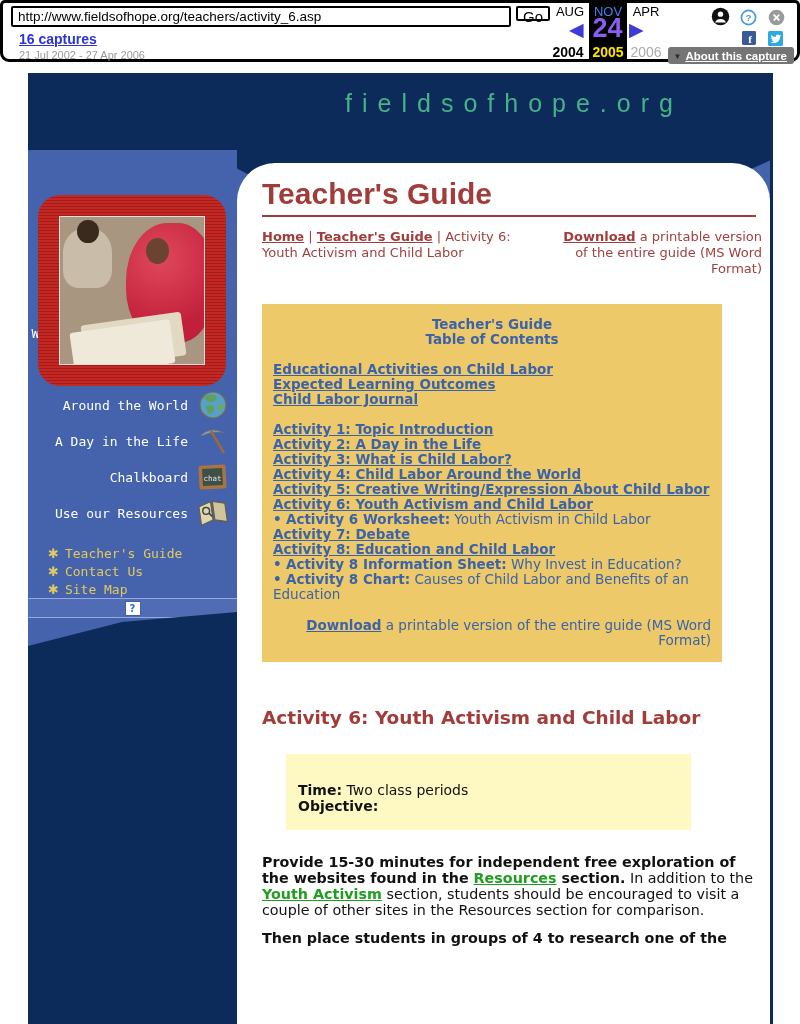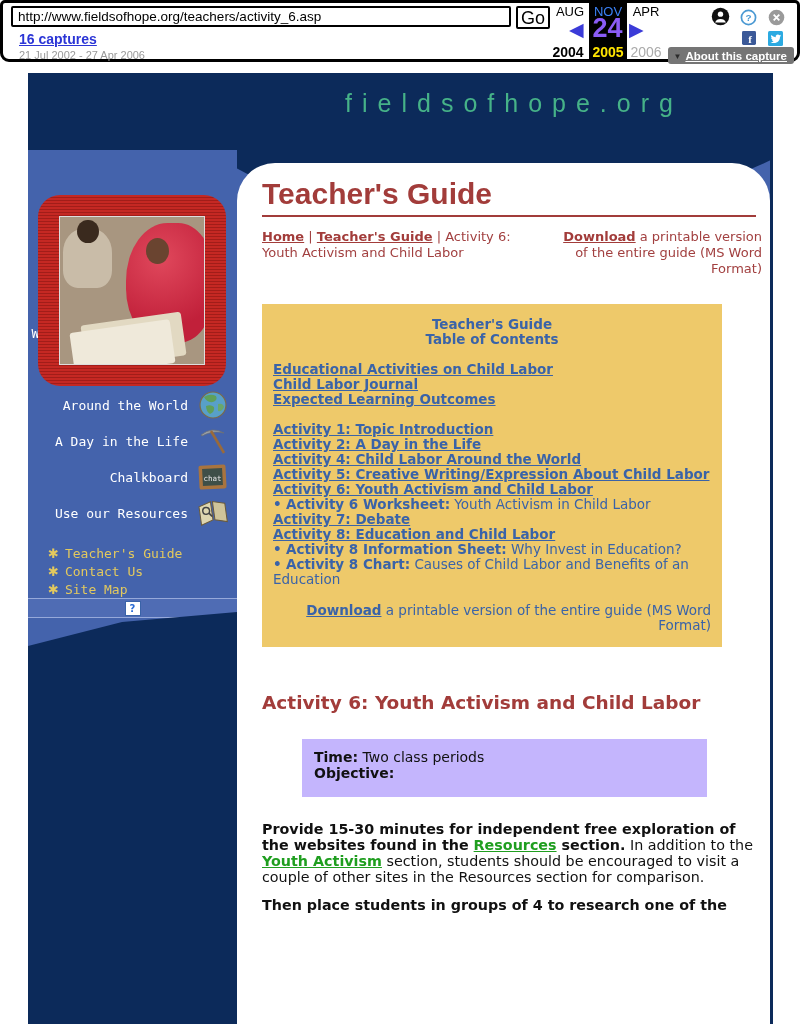--- a/index.html
+++ b/index.html
@@ -7,22 +7,22 @@
     font-family:"DejaVu Sans", sans-serif; }
   body { position:relative; }
 
   
   .wb-toolbar { position:absolute; left:0; top:0; width:800px; height:62px;
     background:#fff; border:3px solid #000; border-radius:5px 5px 9px 9px; z-index:50;
     font-family:"Liberation Sans", sans-serif; }
   .wb-url { position:absolute; left:8px; top:3px; width:500px; height:21px;
     border:2px solid #000; border-radius:2px; font-family:"Liberation Sans", sans-serif;
     font-size:13.5px; padding:0 5px; color:#000; }
-  .wb-go { position:absolute; left:513px; top:3px; width:34px; height:23px;
-    border:2px solid #000; border-radius:2px; background:#fff; font-size:18px;
+  .wb-go { position:absolute; left:513px; top:3px; width:34px; height:15px;
+    border:2px solid #000; border-radius:2px; background:#fff; font-size:15px;
     font-family:"Liberation Sans", sans-serif; color:#000; cursor:pointer; }
   .wb-captures { position:absolute; left:16px; top:28px; font-size:14px; font-weight:bold;
     color:#2b35d6; text-decoration:underline; cursor:pointer; }
   .wb-range { position:absolute; left:16px; top:46px; font-size:11px; color:#999; }
   .wb-blackcol { position:absolute; left:586px; top:-1px; width:38px; height:57px; background:#000; }
   .wb-month { position:absolute; top:1px; width:38px; text-align:center; font-size:13px; font-weight:normal; color:#000; }
   .wb-month.prev { left:548px; } .wb-month.cur { left:586px; color:#3b82f6; } .wb-month.next { left:624px; }
   .wb-arrow { position:absolute; top:17px; font-size:19px; color:#3b3bd8; cursor:pointer; line-height:1; }
   .wb-arrow.prev { left:566px; } .wb-arrow.next { left:626px; }
   .wb-day { position:absolute; left:586px; top:12px; width:37px; text-align:center;
@@ -93,22 +93,22 @@
     color:#3a63a8; font-size:13.5px; line-height:15px; }
   .toc .ctr { text-align:center; font-weight:bold; }
   .toc .gap { height:15px; }
   .toc-link { display:block; font-weight:bold; text-decoration:underline; cursor:pointer; color:#3a63a8; }
   .toc-bullet { display:block; }
   .toc-bullet b { font-weight:bold; }
   .toc-dl { margin-top:16px; text-align:right; }
   .blue-link { font-weight:bold; text-decoration:underline; color:#3a63a8; cursor:pointer; }
 
   .act-heading { margin-top:45px; color:#a23c3a; font-size:18.5px; font-weight:bold; }
-  .info-box { margin-top:26px; margin-left:40px; width:405px; background:#c4b5fd;
-    padding:10px 12px 16px 12px; font-size:14px; line-height:16px; color:#111; }
+  .info-box { margin-top:26px; margin-left:24px; width:405px; background:#fef9c3;
+    padding:28px 12px 16px 12px; font-size:14px; line-height:16px; color:#111; }
   .info-box ol { margin-top:15px; padding-left:33px; }
   .info-box li { padding-left:4px; margin-top:0; }
   .body-text { font-size:14.3px; line-height:16px; color:#111; width:505px; }
   .p1 { margin-top:24px; } .p2 { margin-top:12px; }
   .green-link { color:#1f9e1f; font-weight:bold; text-decoration:underline; cursor:pointer; }
 </style>
 </head>
 <body>
 
 <div class="wb-toolbar">
@@ -272,25 +272,26 @@
       <div class="crumb-right">
         <span class="red-link">Download</span><span> a printable version of the entire guide (MS Word Format)</span>
       </div>
     </div>
 
     <div class="toc">
       <div class="ctr">Teacher's Guide</div>
       <div class="ctr">Table of Contents</div>
       <div class="gap"></div>
       <span class="toc-link">Educational Activities on Child Labor</span>
+      <span class="toc-link">Expected Learning Outcomes</span>
       <span class="toc-link">Child Labor Journal</span>
-      <span class="toc-link">Expected Learning Outcomes</span>
       <div class="gap"></div>
       <span class="toc-link">Activity 1: Topic Introduction</span>
       <span class="toc-link">Activity 2: A Day in the Life</span>
+      <span class="toc-link">Activity 3: What is Child Labor?</span>
       <span class="toc-link">Activity 4: Child Labor Around the World</span>
       <span class="toc-link">Activity 5: Creative Writing/Expression About Child Labor</span>
       <span class="toc-link">Activity 6: Youth Activism and Child Labor</span>
       <span class="toc-bullet"><b>•</b> <b>Activity 6 Worksheet:</b><span> Youth Activism in Child Labor</span></span>
       <span class="toc-link">Activity 7: Debate</span>
       <span class="toc-link">Activity 8: Education and Child Labor</span>
       <span class="toc-bullet"><b>•</b> <b>Activity 8 Information Sheet:</b><span> Why Invest in Education?</span></span>
       <span class="toc-bullet"><b>•</b> <b>Activity 8 Chart:</b><span> Causes of Child Labor and Benefits of an Education</span></span>
       <div class="toc-dl">
         <span class="blue-link">Download</span><span> a printable version of the entire guide (MS Word Format)</span>

